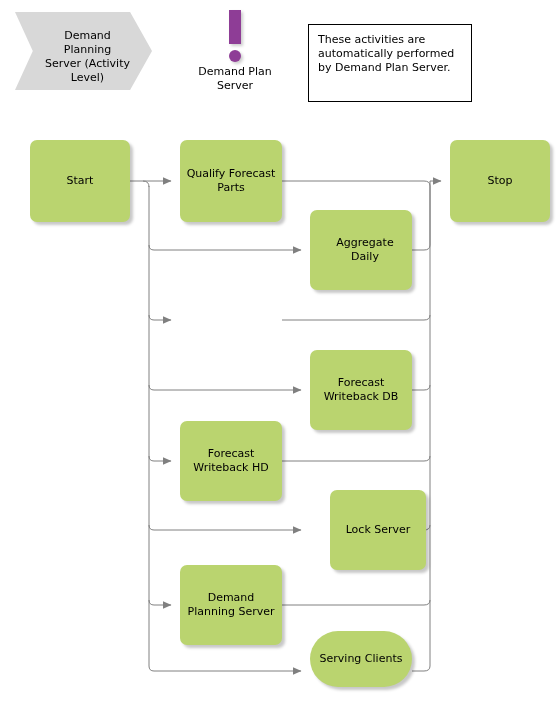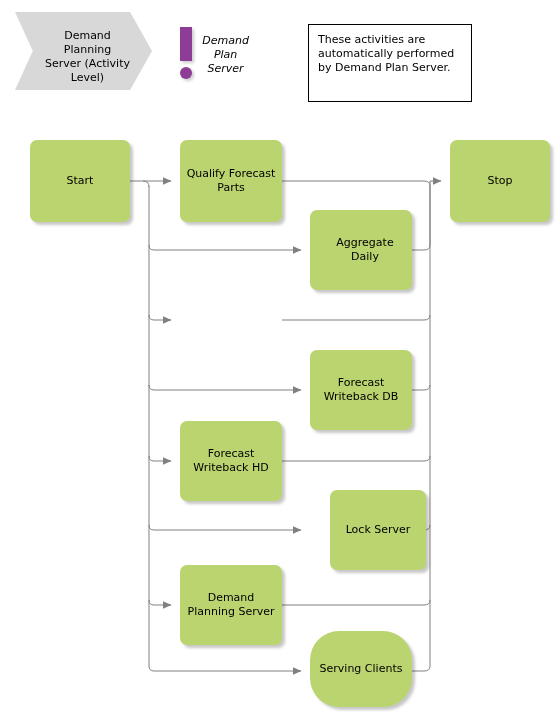--- a/index.html
+++ b/index.html
@@ -19,22 +19,22 @@
     clip-path:polygon(0 0, 84% 0, 100% 50%, 84% 100%, 0 100%, 13% 50%);
     filter:drop-shadow(3px 3px 2px rgba(0,0,0,0.22));
     display:flex;align-items:center;justify-content:center;
   }
   .chevron-label{
     color:#000;font-size:11px;line-height:14px;text-align:center;
     width:96px;margin-left:8px;
   }
 
   .bang-wrap{
-    position:absolute;left:180px;top:10px;width:80px;height:86px;
-    display:flex;flex-direction:row;align-items:center;font-style:italic;
+    position:absolute;left:195px;top:10px;width:80px;height:86px;
+    display:flex;flex-direction:column;align-items:center;
   }
   .bang{width:12px;height:52px;position:relative;
         filter:drop-shadow(2px 2px 1.5px rgba(0,0,0,0.20));}
   .bang-bar{position:absolute;left:0;top:0;width:12px;height:34px;background:#8e3d96;}
   .bang-dot{position:absolute;left:0;top:40px;width:12px;height:12px;border-radius:50%;background:#8e3d96;}
   .bang-label{margin-top:3px;font-size:11px;line-height:14px;text-align:center;color:#000;}
 
   .note{
     position:absolute;left:308px;top:12px;width:164px;height:78px;
     border:1px solid #000;background:#fff;box-sizing:border-box;
@@ -148,17 +148,17 @@
 
   <div class="node" style="left:310px;top:490px;width:96px;height:80px;margin-left:20px;">
     <span class="node-label">Lock Server</span>
   </div>
 
   <div class="node" style="left:180px;top:565px;width:102px;height:80px;">
     <span class="node-label" style="white-space: pre-line;">Demand
 Planning Server</span>
   </div>
 
-  <div class="node" style="left:310px;top:631px;width:102px;height:76px;border-radius:29px;">
+  <div class="node" style="left:310px;top:631px;width:102px;height:56px;border-radius:29px;">
     <span class="node-label">Serving Clients</span>
   </div>
 
 </div>
 
 </body></html>

